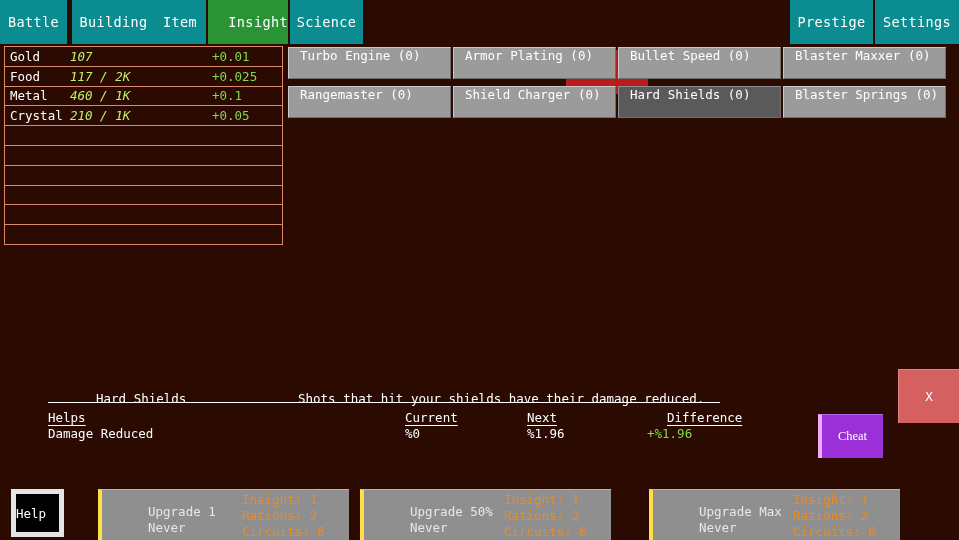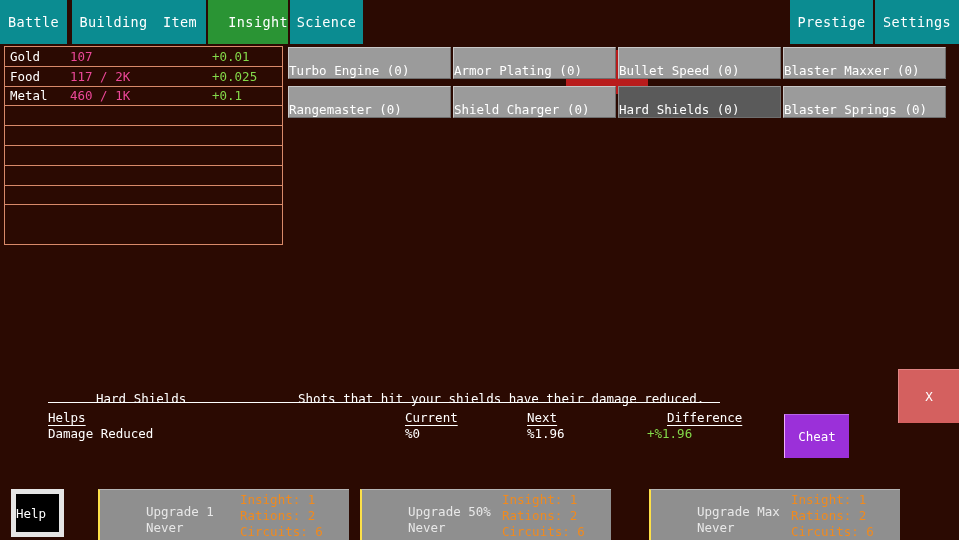--- a/index.html
+++ b/index.html
@@ -37,72 +37,72 @@
     background:#2b0a02;
   }
   .res-row{
     position:relative;height:19.8px;
     border-bottom:1px solid #d98a6a;
     display:flex;align-items:center;
     font-size:12.5px;
   }
   .res-row:last-child{border-bottom:none;}
   .res-name{position:absolute;left:5px;color:#ffffff;}
-  .res-amt{position:absolute;left:65px;color:#ec4899;}
+  .res-amt{position:absolute;left:65px;color:#bef264;font-style:italic;}
   .res-rate{position:absolute;left:207px;color:#83d94a;}
 
   
   .upg{
     position:absolute;height:32px;
     background:#9b9b9b;color:#ffffff;
     border-top:1px solid #c9c9c9;border-left:1px solid #c9c9c9;
     border-right:1px solid #6e6e6e;border-bottom:1px solid #6e6e6e;
-    display:flex;align-items:flex-end;
-    font-size:12.5px;cursor:pointer;
+    display:flex;align-items:flex-start;
+    padding-left:11px;font-size:12.5px;cursor:pointer;
   }
   .upg.selected{background:#5a5a5a;border-top-color:#8f8f8f;border-left-color:#8f8f8f;}
 
   
   #detail{position:absolute;left:0;top:386px;width:959px;height:62px;color:#ffffff;font-size:12.5px;}
   #detail-title{position:absolute;left:96px;top:5px;text-align:right;}
   #detail-desc{position:absolute;left:298px;top:5px;}
   #hdr{position:absolute;left:0;top:24px;width:959px;height:16px;}
   #hdr .hl{position:absolute;top:0;text-decoration:underline;text-underline-offset:3px;}
   #hdr-rule{position:absolute;left:48px;top:16px;width:672px;height:1px;background:#ffffff;}
   #row1{position:absolute;left:0;top:40px;height:16px;width:959px;}
   #row1 .c{position:absolute;top:0;}
   .c-diff{color:#83d94a;}
 
   
   #cheat{
-    position:absolute;left:784px;top:414px;width:65px;height:44px;
+    position:absolute;left:818px;top:414px;width:65px;height:44px;
     background:#9b30d9;color:#ffffff;
     display:flex;align-items:center;justify-content:center;
     font-size:12.5px;cursor:pointer;
-    border-top:1px solid #b765e6;border-left:1px solid #f0abfc;
+    border-top:1px solid #b765e6;border-left:4px solid #f0abfc;font-family:Liberation Serif, serif;
   }
   #close-x{
     position:absolute;left:898px;top:369px;width:61px;height:54px;
     background:#d4605f;color:#ffffff;
     display:flex;align-items:center;justify-content:center;
     font-size:12.5px;cursor:pointer;
     border-top:1px solid #e08584;border-left:1px solid #e08584;
   }
   #help{
     position:absolute;left:11px;top:489px;width:53px;height:48px;
     background:#000000;color:#ffffff;border:5px solid #e5e5e5;
     display:flex;align-items:center;
     font-size:12.5px;cursor:pointer;
   }
 
   
   .buy{
     position:absolute;top:489px;height:51px;width:251px;
     background:#8f8f8f;
-    border-top:1px solid #b5b5b5;border-left:2px solid #fde047;
+    border-top:1px solid #b5b5b5;border-left:4px solid #fde047;
     cursor:pointer;
   }
   .buy .lbl{position:absolute;left:46px;top:14px;color:#e8e8e8;font-size:12.5px;line-height:16px;}
   .buy .lbl .sub{display:block;}
   .buy .costs{position:absolute;left:140px;top:2px;color:#f08a1e;font-size:12.5px;line-height:16px;}
   .buy .costs span{display:block;}
 </style>
 </head>
 <body>
 
@@ -147,20 +147,25 @@
     <div class="res-row">
       <span class="res-name">Food</span>
       <span class="res-amt">117 / 2K</span>
       <span class="res-rate">+0.025</span>
     </div>
     <div class="res-row">
       <span class="res-name">Metal</span>
       <span class="res-amt">460 / 1K</span>
       <span class="res-rate">+0.1</span>
     </div>
+    <div class="res-row">
+      <span class="res-name">Crystal</span>
+      <span class="res-amt">210 / 1K</span>
+      <span class="res-rate">+0.05</span>
+    </div>
     <div class="res-row"></div>
     <div class="res-row"></div>
     <div class="res-row"></div>
     <div class="res-row"></div>
     <div class="res-row"></div>
     <div class="res-row"></div>
   </div>
 
   <div>
     <div class="upg" style="left:288px;top:47px;width:163px;">

